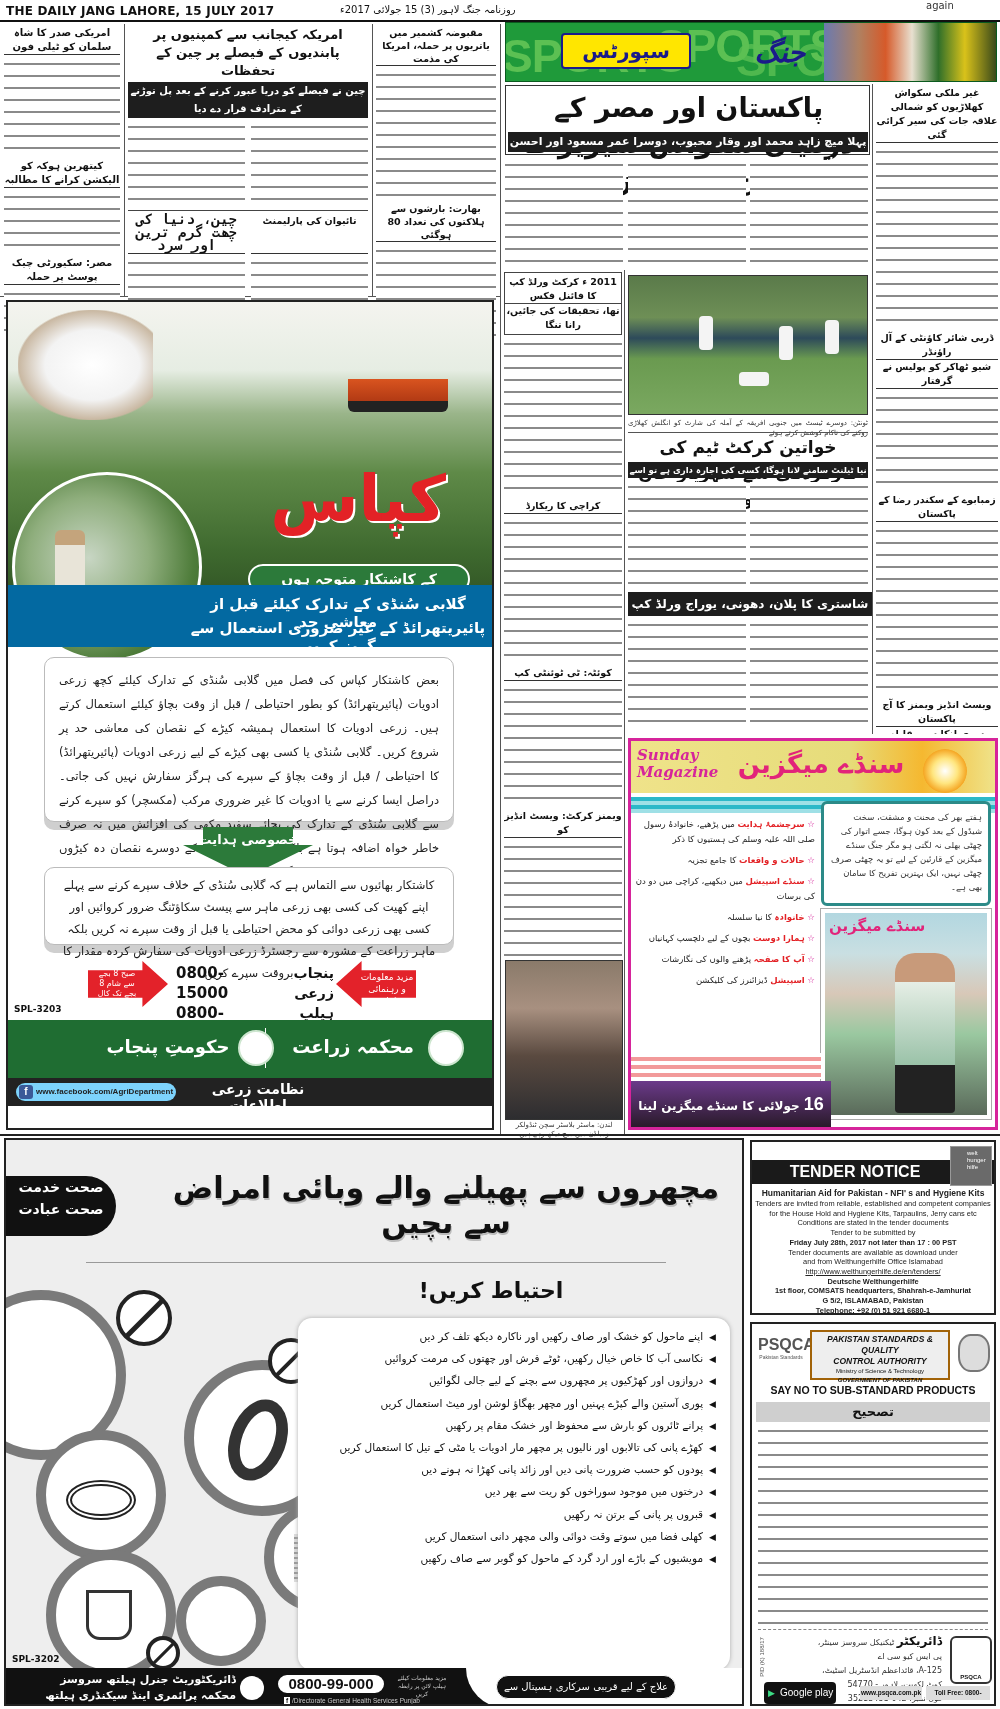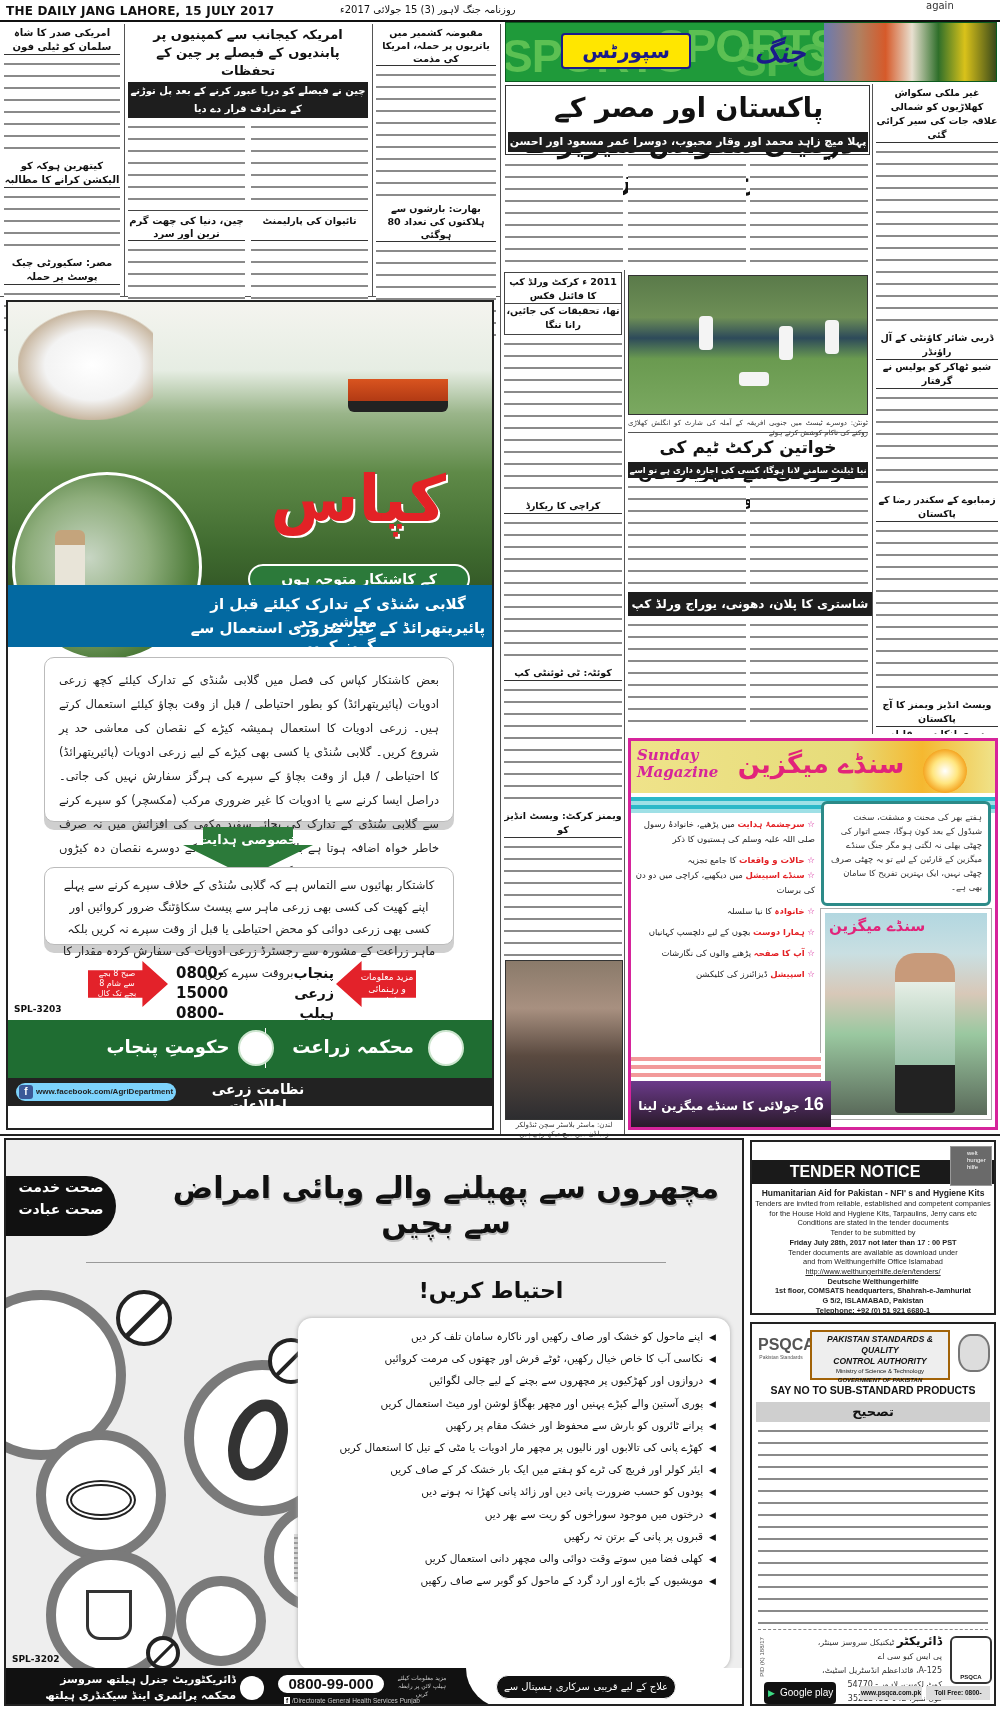--- a/index.html
+++ b/index.html
@@ -167,21 +167,21 @@
 </div>
 
 <div class="abs" style="left:128px;top:26px;width:240px;height:268px;">
   <div class="hl" style="font-size:13px;line-height:18px;">امریکہ کیجانب سے کمپنیوں پر پابندیوں کے فیصلے پر چین کے تحفظات</div>
   <div style="background:#1e1e1e;color:#fff;font-size:10px;line-height:18px;text-align:center;direction:rtl;font-weight:bold;margin-top:2px;">چین نے فیصلے کو دریا عبور کرنے کے بعد پل توڑنے کے مترادف قرار دے دیا</div>
   <div style="display:flex;gap:6px;margin-top:4px;">
     <div class="filler-lines" style="flex:1;height:84px;"></div>
     <div class="filler-lines" style="flex:1;height:84px;"></div>
   </div>
   <div style="display:flex;gap:6px;margin-top:4px;border-top:1px solid #444;padding-top:3px;">
-    <div class="hl uline" style="flex:1;font-size:10px;line-height:13px;">چین، دنیا کی چھت گرم ترین اور سرد</div>
+    <div class="hl uline" style="flex:1;font-size:14px;line-height:13px;font-family:Liberation Mono, monospace;">چین، دنیا کی چھت گرم ترین اور سرد</div>
     <div class="hl uline" style="flex:1;font-size:9.5px;line-height:13px;">تائیوان کی پارلیمنٹ</div>
   </div>
   <div style="display:flex;gap:6px;margin-top:4px;">
     <div class="filler-lines" style="flex:1;height:118px;"></div>
     <div class="filler-lines" style="flex:1;height:118px;"></div>
   </div>
 </div>
 
 <div class="abs" style="left:376px;top:26px;width:120px;height:268px;">
   <div class="hl uline" style="font-size:9.5px;line-height:13px;">مقبوضہ کشمیر میں یاتریوں پر حملہ، امریکا کی مذمت</div>
@@ -315,21 +315,21 @@
       <div>Magazine</div>
     </div>
     <div id="mag-ur">سنڈے میگزین</div>
     <div style="position:absolute;left:292px;top:8px;width:44px;height:44px;border-radius:50%;background:radial-gradient(circle,#fff 0%,#ffe680 40%,#f5a623 70%,transparent 72%);"></div>
   </div>
   <div id="mag-cyan"></div>
   <div id="mag-intro">ہفتے بھر کی محنت و مشقت، سخت شیڈول کے بعد کون ہوگا، جسے اتوار کی چھٹی بھلی نہ لگتی ہو مگر جنگ سنڈے میگزین کے قارئین کے لیے تو یہ چھٹی صرف چھٹی نہیں، ایک بہترین تفریح کا سامان بھی ہے۔</div>
   <div id="mag-list">
     <div><span class="star">☆ </span><span class="hlt">سرچشمۂ ہدایت</span> <span>میں پڑھیے، خانوادۂ رسول صلی اللہ علیہ وسلم کی ہستیوں کا ذکر</span></div>
     <div style="margin-top:6px;"><span class="star">☆ </span><span class="hlt">حالات و واقعات</span> <span>کا جامع تجزیہ</span></div>
-    <div style=""><span class="star">☆ </span><span class="hlt">سنڈے اسپیشل</span> <span>میں دیکھیے، کراچی میں دو دن کی برسات</span></div>
+    <div style="margin-top:6px;"><span class="star">☆ </span><span class="hlt">سنڈے اسپیشل</span> <span>میں دیکھیے، کراچی میں دو دن کی برسات</span></div>
     <div style="margin-top:6px;"><span class="star">☆ </span><span class="hlt">خانوادہ</span> <span>کا نیا سلسلہ</span></div>
     <div style="margin-top:6px;"><span class="star">☆ </span><span class="hlt">ہمارا دوست</span> <span>بچوں کے لیے دلچسپ کہانیاں</span></div>
     <div style="margin-top:6px;"><span class="star">☆ </span><span class="hlt">آپ کا صفحہ</span> <span>پڑھنے والوں کی نگارشات</span></div>
     <div style="margin-top:6px;"><span class="star">☆ </span><span class="hlt">اسپیشل</span> <span>ڈیزائنرز کی کلیکشن</span></div>
   </div>
   <div id="mag-cover">
     <div id="mag-cover-title">سنڈے میگزین</div>
     <div style="position:absolute;left:70px;top:40px;width:60px;height:160px;background:linear-gradient(180deg,#c89a7a 0%,#c89a7a 18%,#e6eee6 18%,#9ac2a8 70%,#222 70%);border-radius:20px 20px 4px 4px;"></div>
   </div>
   <div id="mag-pink-strip"></div>
@@ -365,27 +365,26 @@
     <div style="position:absolute;left:20px;top:22px;width:50px;height:48px;background:repeating-linear-gradient(180deg,#ddd 0,#ddd 3px,#999 3px,#999 5px);"></div>
   </div>
   <div class="illus" style="left:170px;top:436px;width:90px;height:90px;"></div>
   <div class="illus" style="left:300px;top:456px;width:74px;height:74px;"></div>
   <div class="no-sign" style="left:262px;top:198px;width:46px;height:46px;"></div>
   <div class="no-sign" style="left:110px;top:150px;width:56px;height:56px;"></div>
   <div class="no-sign" style="left:370px;top:200px;width:36px;height:36px;"></div>
   <div class="no-sign" style="left:140px;top:496px;width:34px;height:34px;"></div>
 
   <div id="tips-box">
-    <div class="tip">اپنے ماحول کو خشک اور صاف رکھیں اور ناکارہ سامان تلف کر دیں</div>
+    <div class="tip">اپنے ماحول کو خشک اور صاف رکھیں اور ناکارہ دیکھ تلف کر دیں</div>
     <div class="tip">نکاسی آب کا خاص خیال رکھیں، ٹوٹے فرش اور چھتوں کی مرمت کروائیں</div>
     <div class="tip">دروازوں اور کھڑکیوں پر مچھروں سے بچنے کے لیے جالی لگوائیں</div>
     <div class="tip">پوری آستین والے کپڑے پہنیں اور مچھر بھگاؤ لوشن اور میٹ استعمال کریں</div>
     <div class="tip">پرانے ٹائروں کو بارش سے محفوظ اور خشک مقام پر رکھیں</div>
     <div class="tip">کھڑے پانی کی تالابوں اور نالیوں پر مچھر مار ادویات یا مٹی کے تیل کا استعمال کریں</div>
-    <div class="tip">ایئر کولر اور فریج کی ٹرے کو ہفتے میں ایک بار خشک کر کے صاف کریں</div>
     <div class="tip">پودوں کو حسب ضرورت پانی دیں اور زائد پانی کھڑا نہ ہونے دیں</div>
     <div class="tip">درختوں میں موجود سوراخوں کو ریت سے بھر دیں</div>
     <div class="tip">قبروں پر پانی کے برتن نہ رکھیں</div>
     <div class="tip">کھلی فضا میں سوتے وقت دوائی والی مچھر دانی استعمال کریں</div>
     <div class="tip">مویشیوں کے باڑے اور ارد گرد کے ماحول کو گوبر سے صاف رکھیں</div>
   </div>
   <div id="spl-3202">SPL-3202</div>
 
   <div id="mosq-footer">
     <div id="footer-wave"></div>

